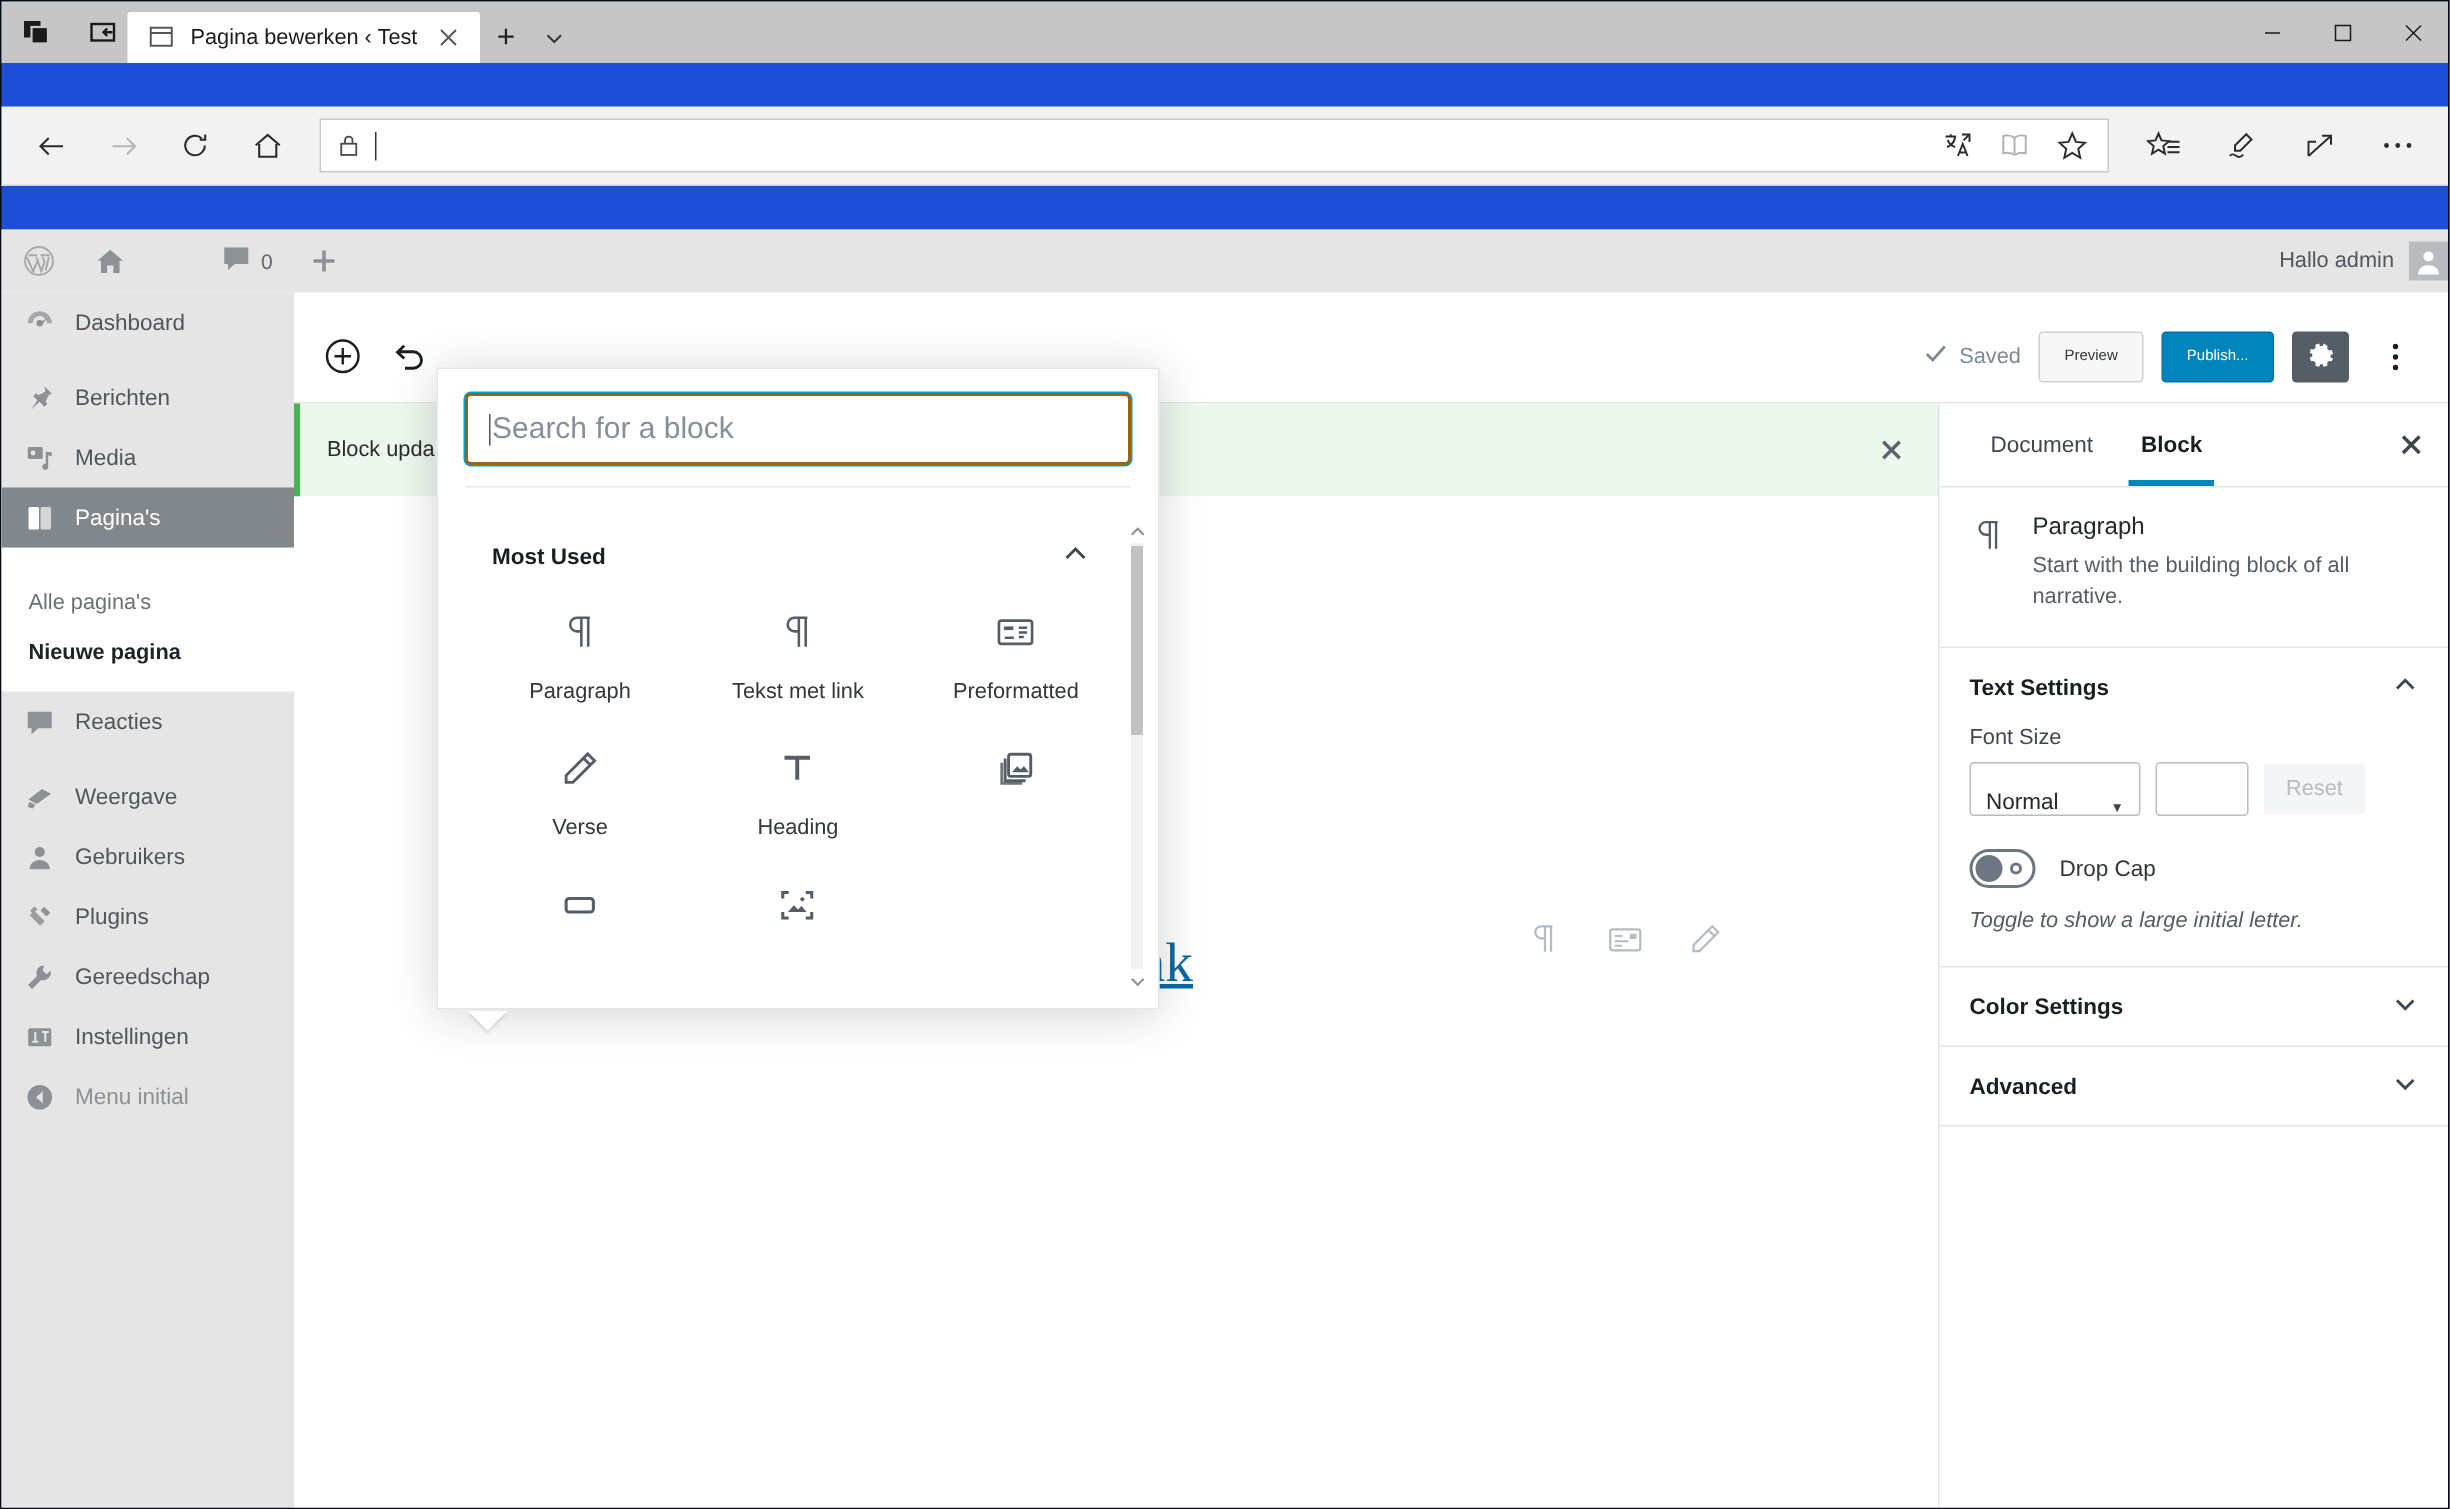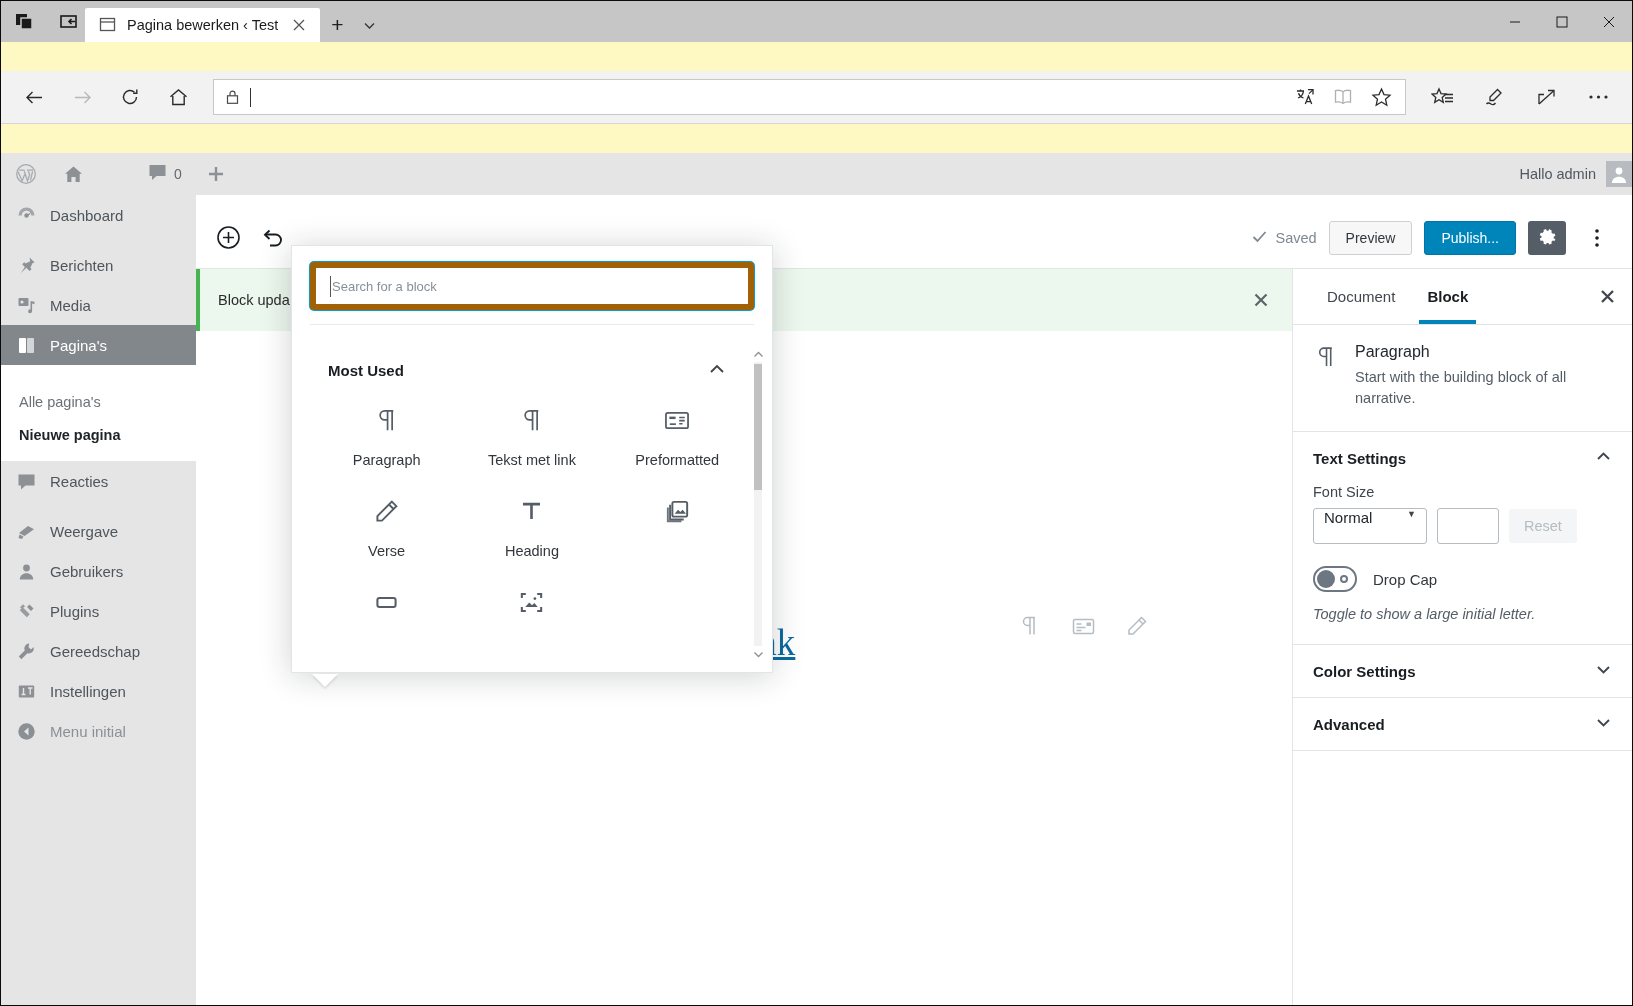--- a/index.html
+++ b/index.html
@@ -7,21 +7,21 @@
   body {
     width:1633px; height:1006px;
     font-family:"Liberation Sans", sans-serif;
     background:#ffffff;
     overflow:hidden;
     -webkit-font-smoothing:antialiased;
   }
   .window {
     position:absolute; inset:0;
     border:1px solid #0a0a0a;
-    background:#fef9c3;
+    background:#1d4ed8;
     display:flex; flex-direction:column;gap:29px;
   }
 
   
   .titlebar {
     height:41px; background:#c6c6c6;
     display:flex; align-items:flex-end; flex:0 0 41px;
     position:relative;
   }
   .tb-left { display:flex; align-items:center; height:41px; padding:0 6px 0 12px; gap:22px;}
@@ -99,21 +99,21 @@
   
   .editor { flex:1; position:relative; background:#fff;margin-top:12px; }
   .ed-header {
     height:62px; background:#fff; border-bottom:1px solid #e2e4e7;
     display:flex; align-items:center; padding:0 10px;
   }
   .ed-tool { width:44px; height:44px; display:flex; align-items:center; justify-content:center; color:#191e23;}
   .ed-right { margin-left:auto; display:flex; align-items:center; gap:12px; padding-right:6px;}
   .saved { display:flex; align-items:center; gap:7px; color:#7e8993; font-size:14.5px;}
   .btn {
-    height:34px; padding:0 16px; border-radius:3px; font-size:14px;
+    height:34px; padding:0 16px; border-radius:3px; font-size:10px;
     display:flex; align-items:center; justify-content:center; border:1px solid transparent;
   }
   .btn-preview { background:#f7f7f7; border-color:#cdd0d4; color:#32373c;}
   .btn-publish { background:#0085ba; color:#fff; border-color:#0073aa;}
   .btn-icon { width:38px; height:34px; display:flex; align-items:center; justify-content:center; border-radius:3px;}
   .btn-gear { background:#555d66; color:#fff; }
   .btn-kebab { color:#191e23; }
 
   .notice {
     position:absolute; left:0; right:340px; top:62px; height:62px;
@@ -158,21 +158,21 @@
   .panel-head {
     height:52px; display:flex; align-items:center; padding:0 20px; font-size:15px;
     font-weight:bold; color:#191e23;
   }
   .panel-head .chev { margin-left:auto; color:#40464d; }
   .panel-body { padding:0 20px 22px 20px; }
   .field-label { font-size:14.5px; color:#40464d; margin-bottom:8px;}
   .fontsize-row { display:flex; align-items:center; gap:10px; }
   .select {
     width:114px; height:36px; border:1px solid #b5bcc2; border-radius:3px; background:#fff;
-    display:flex; align-items:flex-start; padding:0 10px; font-size:15px; color:#23282d;
+    display:flex; align-items:flex-end; padding:0 10px; font-size:15px; color:#23282d;
   }
   .select .caret { margin-left:auto; font-size:9px; color:#444;}
   .numinput { width:62px; height:36px; border:1px solid #b5bcc2; border-radius:3px; background:#fff;}
   .btn-reset {
     height:34px; padding:0 14px; border-radius:3px; background:#f3f5f6; color:#b5bcc2;
     display:flex; align-items:center; font-size:14.5px; border:1px solid transparent;
   }
   .toggle-row { display:flex; align-items:center; gap:16px; margin-top:22px;}
   .toggle {
     width:44px; height:26px; border-radius:13px; border:2px solid #6c7781; background:#fff;
@@ -184,23 +184,23 @@
   .help { font-style:italic; font-size:14.5px; color:#555d66; margin-top:14px;}
 
   
   .popover {
     position:absolute; left:290px; top:92px; width:482px; height:428px;
     background:#fff; border:1px solid #e2e4e7; box-shadow:0 3px 30px rgba(25,30,35,0.2);
     z-index:40;
   }
   .pop-searchwrap { padding:16px 18px 14px 18px; }
   .pop-search {
-    width:100%; height:48px; border:6px solid #a16207; border-radius:4px;
+    width:100%; height:48px; border:2px solid #a16207; border-radius:4px;
     box-shadow:0 0 0 1px #00a0d2; display:flex; align-items:center; padding:0 14px;
-    font-size:13px; color:#86909a; background:#fff;
+    font-size:20px; color:#86909a; background:#fff;
   }
   .pop-caret { width:1px; height:21px; background:#555; margin-right:1px;}
   .pop-divider { height:1px; background:#e8eaec; margin:0 18px; }
   .pop-scroll { position:absolute; left:0; right:0; top:94px; bottom:0; overflow:hidden; }
   .pop-section-head {
     display:flex; align-items:center; padding:20px 20px 6px 36px; font-size:15px;
     font-weight:bold; color:#191e23;
   }
   .pop-section-head .chev { margin-left:auto; color:#40464d; padding-right:26px;}
   .pop-grid { display:flex; flex-wrap:wrap; padding:6px 22px 0 22px; }

